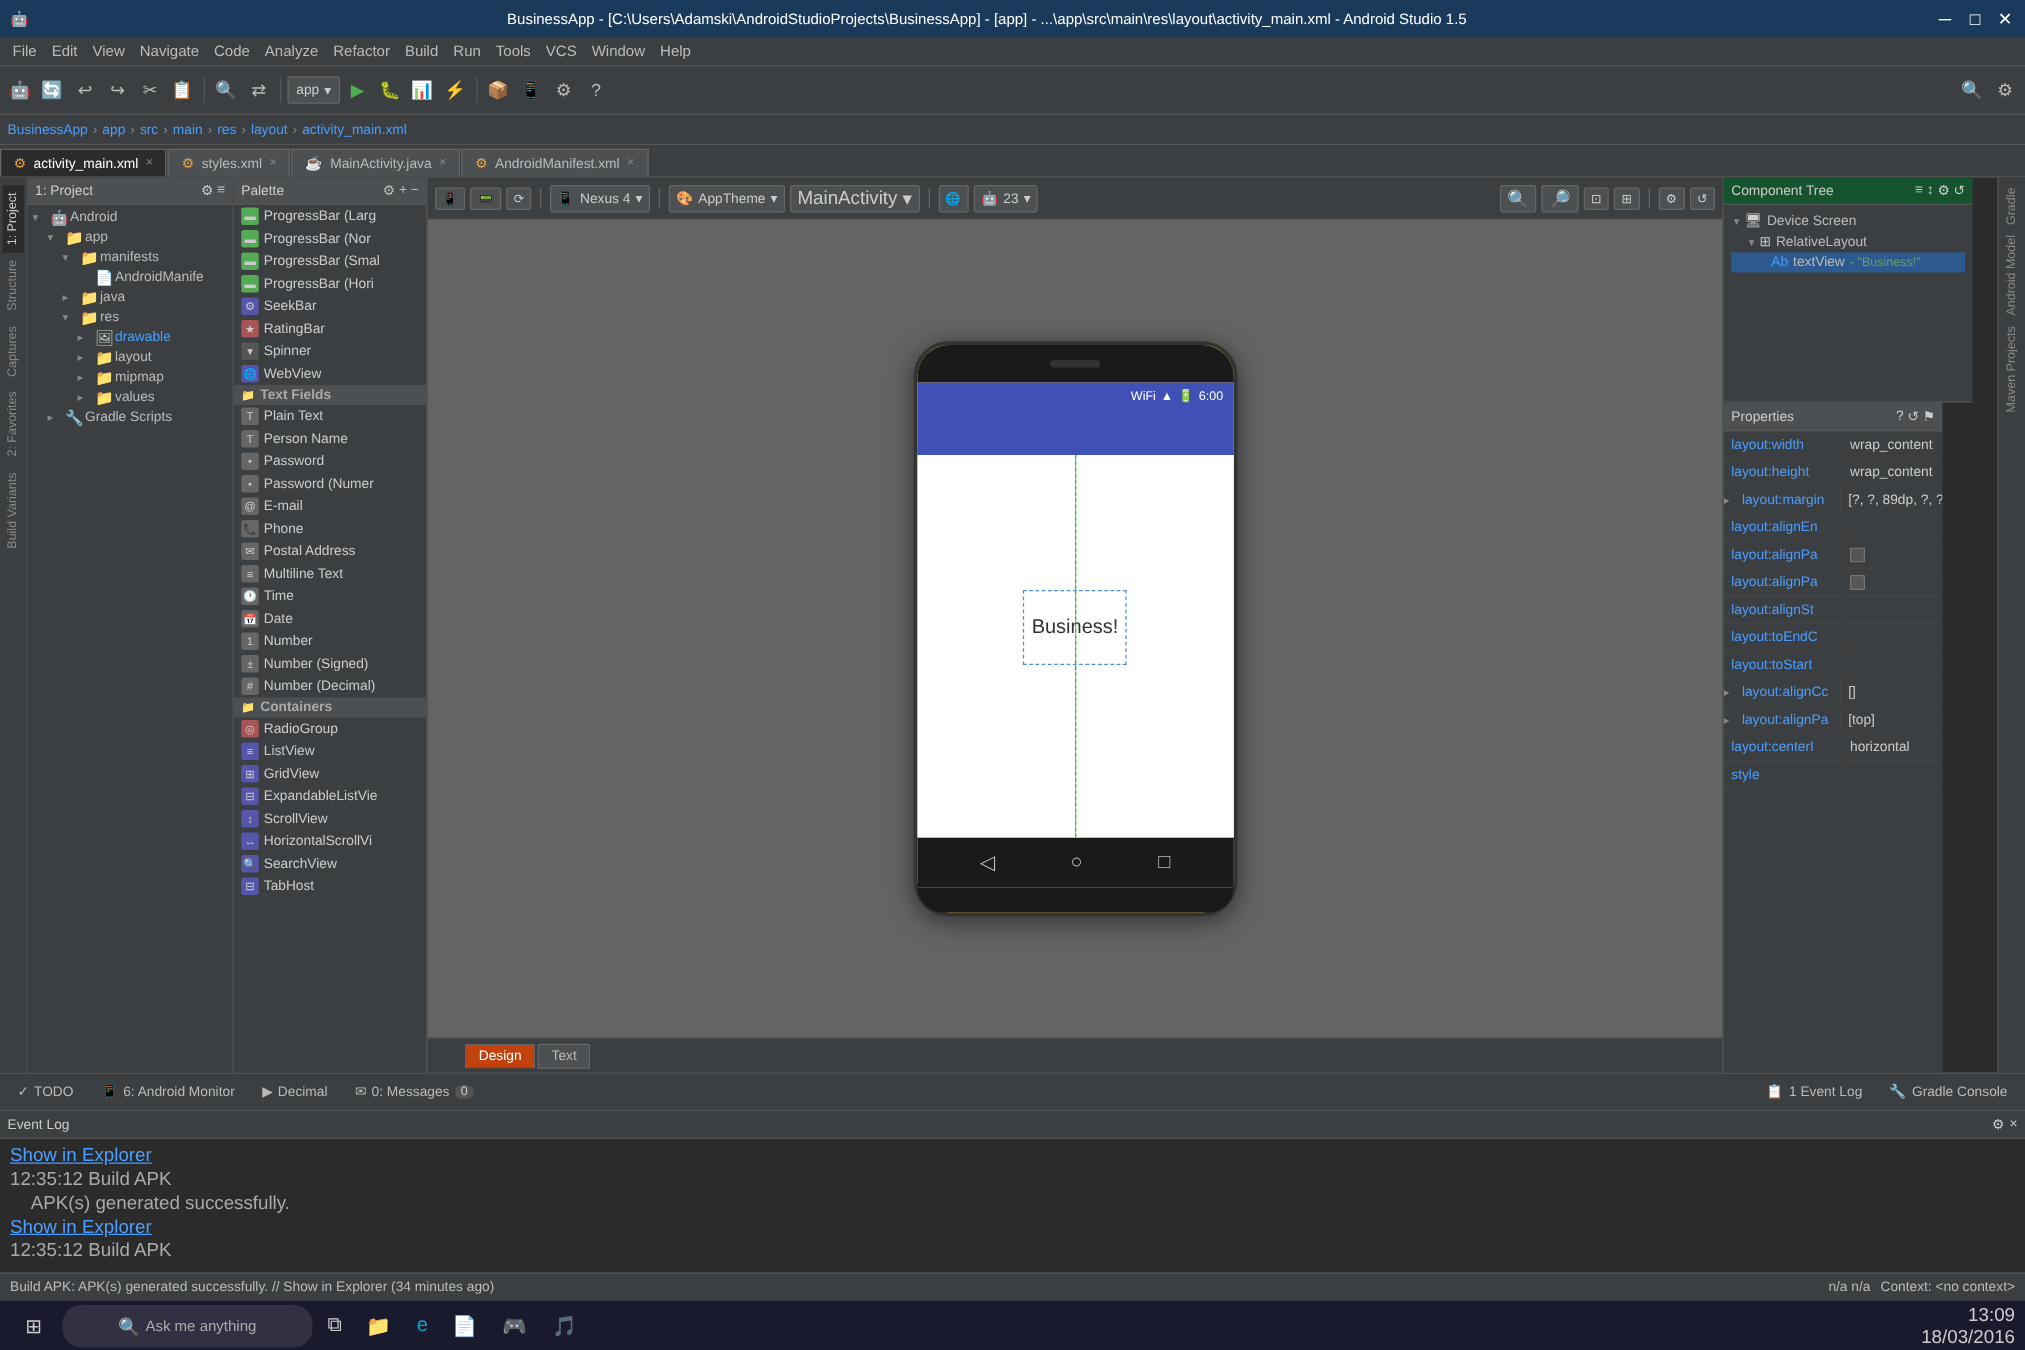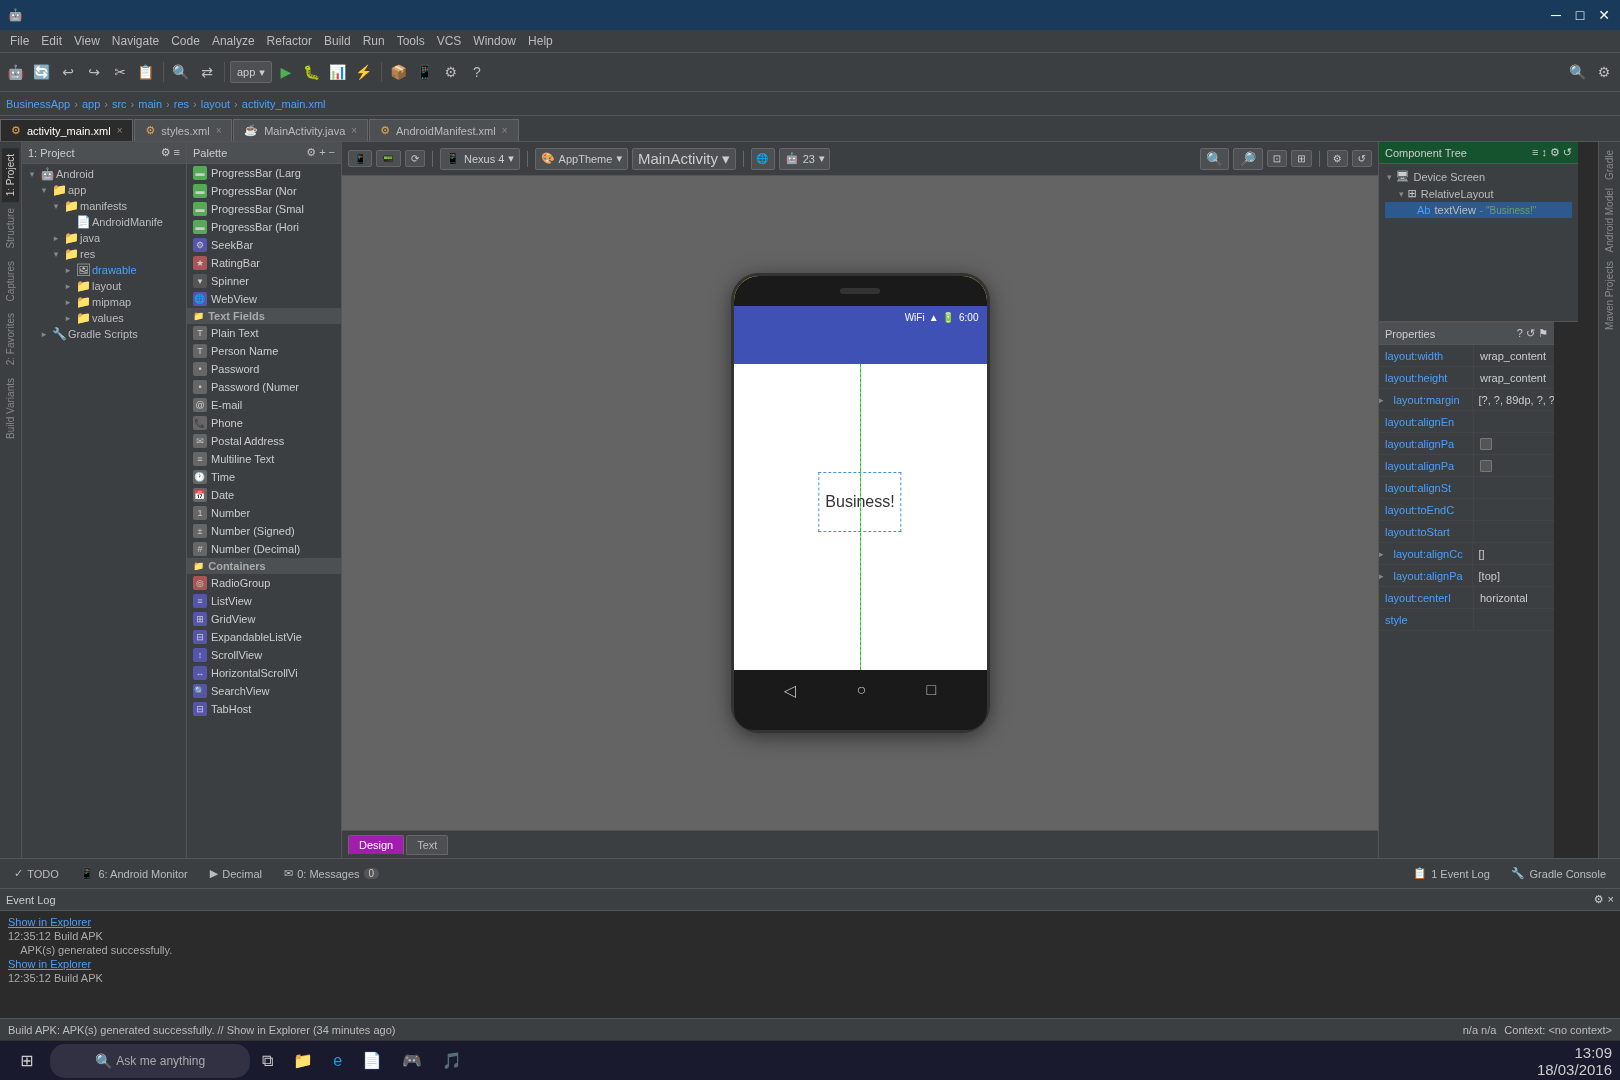--- a/index.html
+++ b/index.html
@@ -169,21 +169,21 @@
     #design-tabs {
       height: 28px;
       background: #3c3f41;
       border-top: 1px solid #555;
       display: flex;
       align-items: center;
       padding: 0 6px;
       gap: 2px;
     }
     .design-tab { padding: 3px 10px; background: #4c5052; border: 1px solid #666; border-radius: 2px 2px 0 0; cursor: pointer; font-size: 11px; color: #bbb; }
-    .design-tab.active { background: #a21caf; color: #fff; border-bottom-color: #3c3f41; }
+    .design-tab.active { background: #c2410c; color: #fff; border-bottom-color: #3c3f41; margin-left: 24px; }
 
     
     #phone-mockup {
       width: 259px;
       height: 460px;
       background: #fde047;
       border-radius: 28px;
       border: 3px solid #333;
       display: flex;
       flex-direction: column;
@@ -341,21 +341,21 @@
       height: 22px;
       background: #3c3f41;
       display: flex;
       align-items: center;
       padding: 0 6px;
       font-size: 11px;
       color: #ccc;
       border-bottom: 1px solid #555;
       justify-content: space-between;
     }
-    #bottom-content { flex: 1; padding: 4px 8px; font-size: 11px; color: #aaa; overflow: auto; }
+    #bottom-content { flex: 1; padding: 4px 8px; font-size: 15px; color: #aaa; overflow: auto; }
     .log-entry { padding: 1px 0; }
     .log-entry .log-link { color: #4a9eff; cursor: pointer; text-decoration: underline; }
 
     
     #status-bar {
       height: 22px;
       background: #3c3f41;
       border-top: 1px solid #555;
       display: flex;
       align-items: center;
@@ -431,20 +431,21 @@
     }
 
     .design-toolbar-btn { padding: 2px 5px; background: #4c5052; border: 1px solid #666; color: #ccc; font-size: 10px; cursor: pointer; border-radius: 2px; }
     .design-toolbar-separator { width: 1px; height: 16px; background: #666; margin: 0 3px; }
   </style>
 </head>
 <body>
 
 <div id="title-bar">
   <span style="margin-right:8px;">🤖</span>
+  <span class="title-text">BusinessApp - [C:\Users\Adamski\AndroidStudioProjects\BusinessApp] - [app] - ...\app\src\main\res\layout\activity_main.xml - Android Studio 1.5</span>
   <div class="win-controls">
     <span class="win-btn">─</span>
     <span class="win-btn">□</span>
     <span class="win-btn">✕</span>
   </div>
 </div>
 
 <div id="menu-bar">
   <span>File</span>
   <span>Edit</span>
@@ -522,21 +523,21 @@
     <span>MainActivity.java</span>
     <span class="close-x">×</span>
   </div>
   <div class="tab">
     <span style="color:#e8a44a;">⚙</span>
     <span>AndroidManifest.xml</span>
     <span class="close-x">×</span>
   </div>
 </div>
 
-<div id="middle-area" style="height:calc(1080px - 30px - 22px - 40px - 24px - 26px - 130px - 22px - 30px - 40px); display:flex;text-align:center;">
+<div id="middle-area" style="height:calc(1080px - 30px - 22px - 40px - 24px - 26px - 130px - 22px - 30px - 40px); display:flex;">
 
   <div id="left-vtabs">
     <div class="vtab-item active">1: Project</div>
     <div class="vtab-item">Structure</div>
     <div class="vtab-item">Captures</div>
     <div class="vtab-item">2: Favorites</div>
     <div class="vtab-item">Build Variants</div>
   </div>
 
   <div id="project-panel">

